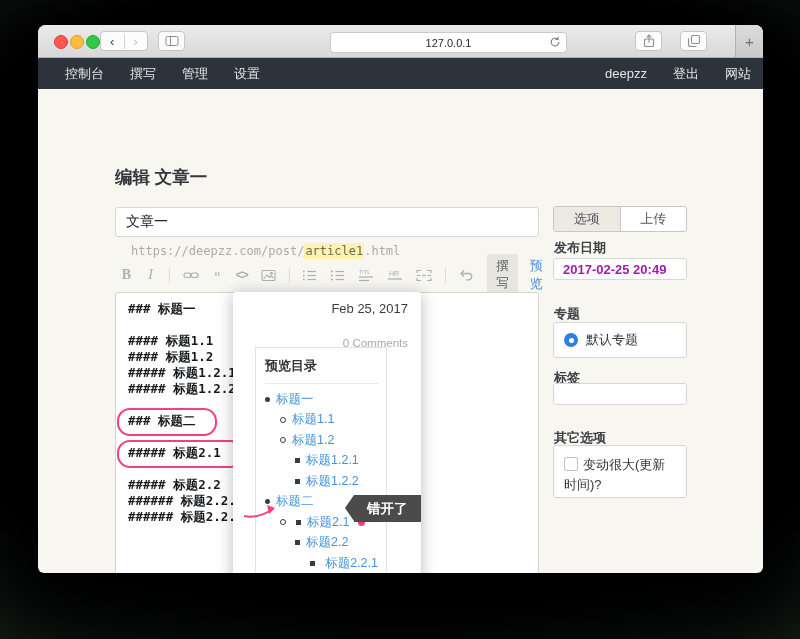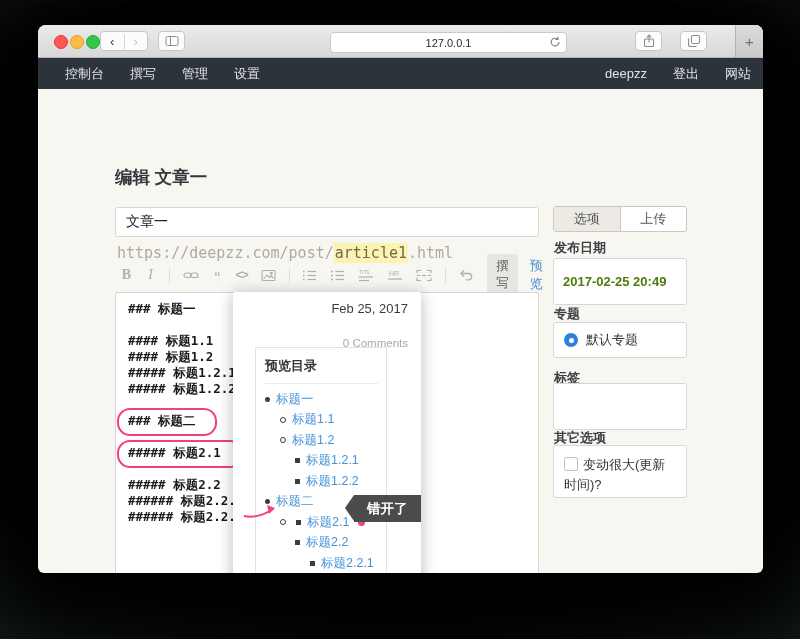--- a/index.html
+++ b/index.html
@@ -38,22 +38,22 @@
   .navbar{height:31px;background:#2d333a;display:flex;align-items:center;padding:0 12px 0 27px;gap:26px;
     font-size:13px;color:#e3e6e8;}
   .navbar .spacer{flex:1;}
   .navbar span{cursor:default;white-space:nowrap;}
   
   .content{position:relative;height:485px;}
   .page-title{position:absolute;left:77px;top:76px;font-size:17.5px;font-weight:bold;color:#33363a;}
   .title-input{position:absolute;left:77px;top:118px;width:424px;height:30px;box-sizing:border-box;
     background:#fff;border:1px solid #d8d8d2;border-radius:3px;padding:0 10px;font-size:14px;font-weight:normal;color:#22262a;
     font-family:"Liberation Sans","DejaVu Sans",sans-serif;}
-  .slug{position:absolute;left:79px;top:155px;font-family:"DejaVu Sans Mono","Liberation Mono",monospace;
-    font-size:15px;color:#aeab9f;}
+  .slug{position:absolute;left:93px;top:155px;font-family:"DejaVu Sans Mono","Liberation Mono",monospace;
+    font-size:12px;color:#aeab9f;}
   .slug .hl{background:#fcf3b0;color:#6e6952;padding:1px 1px;}
   
   .md-toolbar{position:absolute;left:83px;top:172px;width:422px;height:28px;display:flex;align-items:center;gap:13px;color:#a9b0b6;}
   .md-toolbar .tbi{display:flex;align-items:center;justify-content:center;width:16px;height:16px;}
   .md-toolbar .sep{width:1px;height:15px;background:#ddddd8;}
   .tb-b{font-weight:bold;font-size:14px;font-family:"Liberation Serif","DejaVu Serif",serif;}
   .tb-i{font-style:italic;font-size:14px;font-family:"Liberation Serif","DejaVu Serif",serif;}
   .tb-q{font-size:17px;line-height:8px;padding-top:7px;}
   .tb-code{font-size:12px;font-weight:bold;letter-spacing:-1px;}
   .mode-btns{margin-left:auto;display:flex;align-items:center;gap:12px;}
@@ -71,43 +71,43 @@
   .preview-panel{position:absolute;left:195px;top:203px;width:188px;height:309px;background:#fff;
     box-shadow:0 2px 16px rgba(0,0,0,.28);border-radius:2px;z-index:5;}
   .pv-date{position:absolute;right:13px;top:9px;font-size:13px;color:#3a3d40;}
   .pv-comments{position:absolute;right:13px;top:31px;font-size:11.5px;color:#a9a9a9;margin-top:14px;}
   .toc-box{position:absolute;left:22px;top:55px;width:132px;height:245px;box-sizing:border-box;
     border:1px solid #e3e3e0;background:#fff;padding:9px 8px 0 9px;}
   .toc-title{font-size:13px;font-weight:bold;color:#33363a;padding-bottom:8px;border-bottom:1px solid #eaeae7;margin-bottom:5px;}
   .toc-row{display:flex;align-items:center;height:20.5px;gap:6px;}
   .toc-row.lvl2{margin-left:15px;}
   .toc-row.lvl3{margin-left:30px;}
-  .toc-row.lvl4{margin-left:45px;}
+  .toc-row.lvl4{margin-left:45px;justify-content:space-between;}
   .b{flex:none;width:5px;height:5px;}
   .b.disc{border-radius:50%;background:#3a3d40;}
   .b.circle{border-radius:50%;border:1px solid #3a3d40;width:4px;height:4px;}
   .b.square{background:#3a3d40;}
   .b.gap{margin-left:4px;}
   .toc-link{font-size:12.5px;color:#4493d8;white-space:nowrap;}
   .pink-dot{flex:none;width:7px;height:7px;border-radius:50%;background:#f5407e;margin-left:3px;}
   
   .tooltip{position:absolute;left:316px;top:406px;height:27px;line-height:27px;background:#4b4b4b;color:#fff;
     font-size:13.5px;font-weight:bold;padding:0 13px;z-index:8;}
   .tooltip::before{content:"";position:absolute;left:-9px;top:0;border-style:solid;border-width:13.5px 9px 13.5px 0;
     border-color:transparent #4b4b4b transparent transparent;}
   .pink-arrow{position:absolute;left:203px;top:412px;z-index:8;}
   
   .sb-tabs{position:absolute;left:515px;top:117px;width:134px;height:26px;display:flex;border:1px solid #c8c8c2;
     border-radius:3px;overflow:hidden;box-sizing:border-box;background:#fff;}
   .sb-tab{flex:1;display:flex;align-items:center;justify-content:center;font-size:13px;color:#53565a;}
   .sb-tab.active{background:#eceae3;border-right:1px solid #c8c8c2;}
   .sb-label{position:absolute;left:516px;font-size:13px;font-weight:bold;color:#3c4044;}
   .lbl-date{top:150px;} .lbl-topic{top:216px;} .lbl-tags{top:280px;} .lbl-other{top:340px;}
-  .sb-input{position:absolute;left:515px;width:134px;height:47px;box-sizing:border-box;background:#fff;
-    border:1px solid #d8d8d2;border-radius:3px;padding:0 9px;font-size:13px;color:#4d7c0f;
+  .sb-input{position:absolute;left:515px;width:134px;height:22px;box-sizing:border-box;background:#fff;
+    border:1px solid #d8d8d2;border-radius:3px;padding:0 9px;font-size:13px;color:#a21caf;
     font-family:"Liberation Sans","DejaVu Sans",sans-serif;}
   .date-input{top:169px;font-weight:bold;}
   .tags-input{top:294px;}
   .topic-box{position:absolute;left:515px;top:233px;width:134px;height:36px;box-sizing:border-box;background:#fff;
     border:1px solid #d8d8d2;border-radius:3px;display:flex;align-items:center;padding-left:10px;gap:8px;text-align:right;}
   .radio{width:14px;height:14px;border-radius:50%;background:#2e7fe0;position:relative;flex:none;}
   .radio::after{content:"";position:absolute;left:4.5px;top:4.5px;width:5px;height:5px;border-radius:50%;background:#fff;}
   .topic-box .txt,.other-box .txt{font-size:13px;color:#33363a;}
   .other-box{position:absolute;left:515px;top:356px;width:134px;height:53px;box-sizing:border-box;background:#fff;
     border:1px solid #d8d8d2;border-radius:3px;padding:8px 8px 8px 10px;line-height:19px;}

